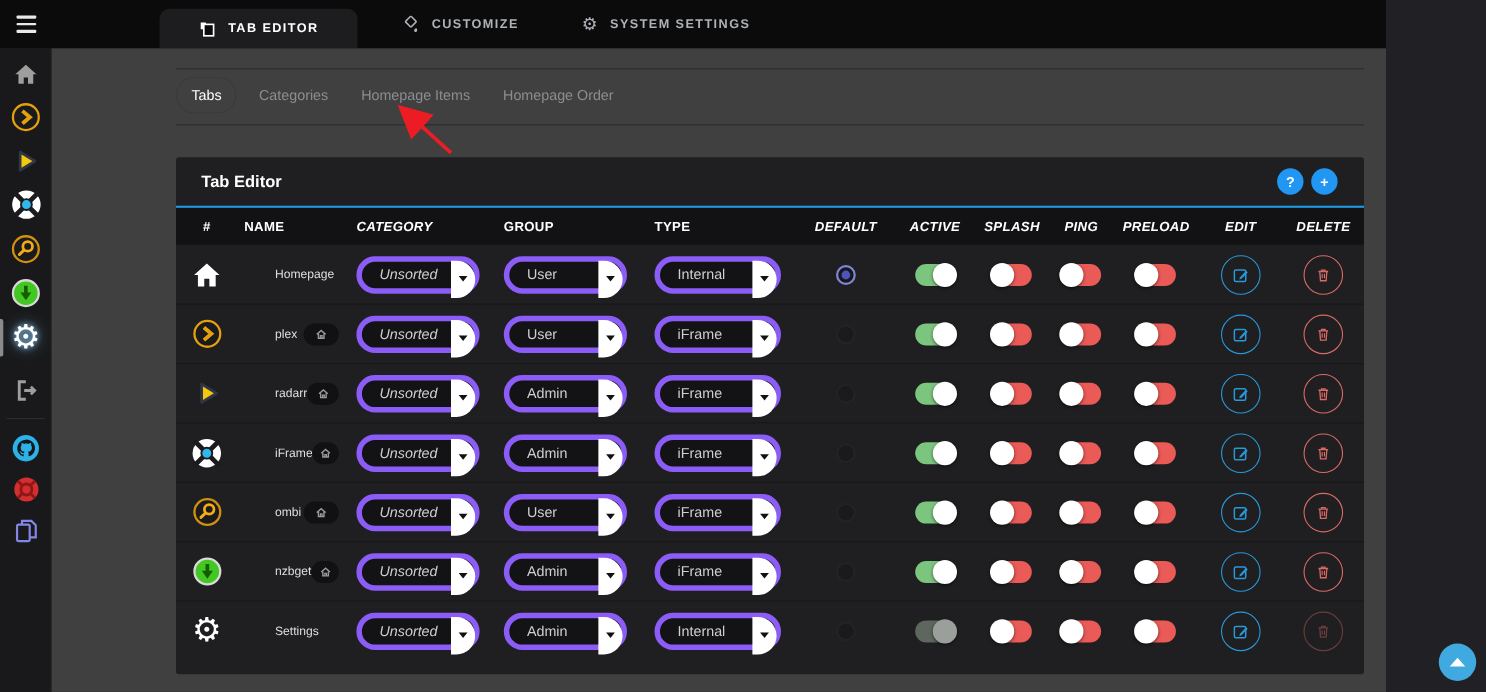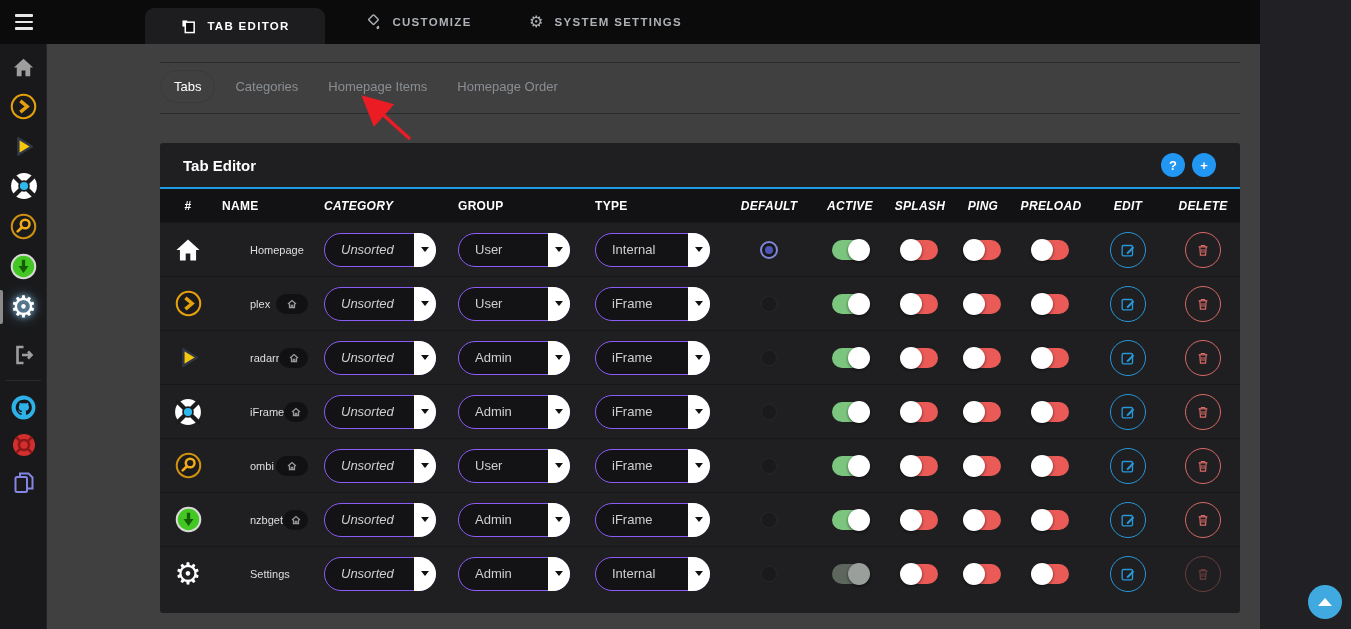--- a/index.html
+++ b/index.html
@@ -65,21 +65,21 @@
   .c-def{width:90px;} .c-act{width:72px;} .c-spl{width:68px;} .c-ping{width:58px;}
   .c-pre{width:78px;} .c-edit{width:76px;} .c-del{width:74px;}
   #thead .c-num{justify-content:center;} 
 
   .tab-name { color:#dfdfe1; font-size:11px;margin-left:28px; }
   .home-badge { background:#111113; border-radius:10px; width:32px; height:20px; display:flex;
                 align-items:center; justify-content:center; margin-right:2px; }
   .row-gear { font-size:30px; color:#fff; }
 
   
-  .sel { position:relative; width:112px; height:34px; background:#131315; border:1px solid #8b5cf6;
+  .sel { position:relative; width:112px; height:34px; background:#131315; border:5px solid #8b5cf6;
          border-radius:17px; display:flex; align-items:center; cursor:pointer; }
   .c-type .sel { width:115px; }
   .sel-val { color:#cfcfd2; font-size:13px; padding-left:16px; }
   .sel-cap { position:absolute; right:-1px; top:-1px; width:22px; height:34px; background:#fff;
              border-radius:0 17px 17px 0; display:flex; align-items:center; justify-content:center; }
   .caret { width:0; height:0; border-left:4px solid transparent; border-right:4px solid transparent;
            border-top:5px solid #111; }
 
   
   .radio { width:18px; height:18px; border-radius:50%; cursor:pointer; position:relative; }

